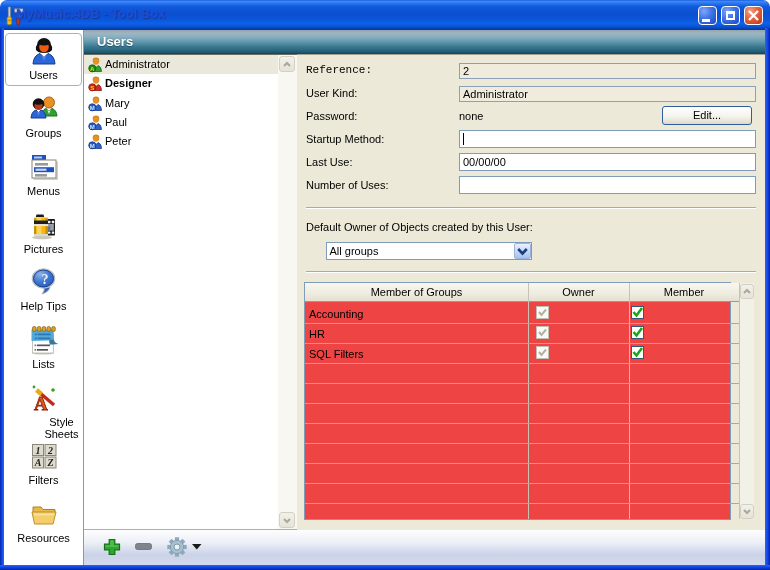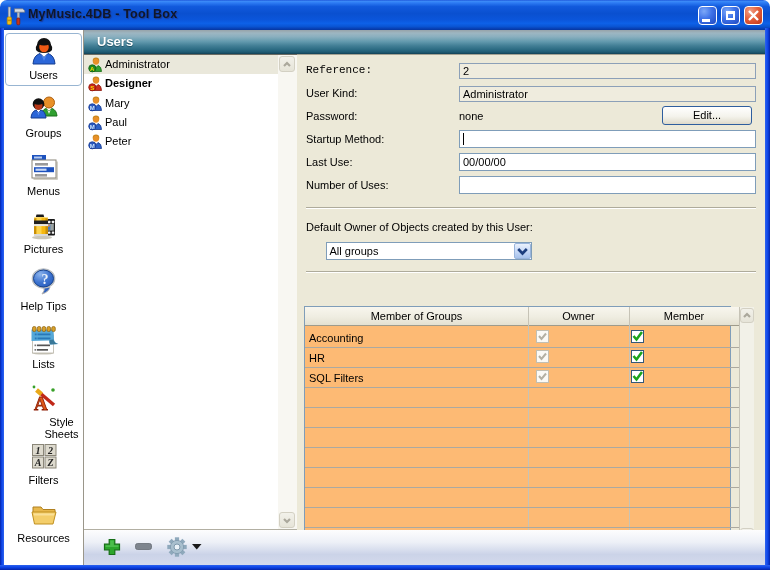--- a/index.html
+++ b/index.html
@@ -9,21 +9,21 @@
 .abs { position:absolute; }
 
 
 #titlebar { left:0; top:0; width:770px; height:30px;
   background:linear-gradient(180deg,#1C53D8 0%,#3D8CF8 4%,#2E7CF4 9%,#1159DC 22%,#0A50D0 45%,#0B55DA 65%,#0D61E8 78%,#0A55D4 88%,#073FB2 96%,#0636A0 100%);
   border-radius:7px 7px 0 0; }
 #bord-l { left:0; top:28px; width:4px; height:542px; background:linear-gradient(90deg,#0524A8 0%,#0D45E8 45%,#2E63EE 100%); }
 #bord-r { left:765px; top:28px; width:5px; height:542px; background:linear-gradient(270deg,#0524A8 0%,#0D45E8 45%,#2E63EE 100%); }
 #bord-b { left:0; top:565px; width:770px; height:5px; background:linear-gradient(180deg,#2E63EE 0%,#0D45E8 45%,#0524A8 100%); }
 
-#title-text { left:28px; top:7px; color:#0f172a; font-size:12.5px; font-weight:bold; text-shadow:1px 1px 1px #1a3a9a; letter-spacing:0.2px; }
+#title-text { left:16px; top:7px; color:#1d4ed8; font-size:12.5px; font-weight:bold; text-shadow:1px 1px 1px #1a3a9a; letter-spacing:0.2px; }
 
 .wbtn { top:6px; width:19px; height:19px; border-radius:4px; border:1px solid #fff; }
 #btn-min, #btn-max { background:radial-gradient(circle at 30% 25%, #7CA8F8 0%, #3E72E8 45%, #1E48C0 100%); }
 #btn-close { background:radial-gradient(circle at 30% 25%, #F0A088 0%, #E4603C 45%, #C03318 100%); }
 #btn-min { left:698px; } #btn-max { left:721px; } #btn-close { left:744px; }
 #min-bar { left:3px; top:12px; width:8px; height:3px; background:#fff; }
 #max-box { left:4px; top:4px; width:9px; height:9px; border:2px solid #fff; border-top-width:3px; }
 
 
 #sidebar { left:4px; top:30px; width:79px; height:535px; background:#fff; }
@@ -64,21 +64,21 @@
   background:linear-gradient(180deg,#AEAB9B 0 50%,#FFFFFF 50% 100%); }
 
 
 #combo { position:absolute; left:29px; top:188px; width:206px; height:18px; background:#fff; border:1px solid #7F9DB9;padding-left:12px; }
 #combo-text { position:absolute; left:2.5px; top:2px; font-size:11px; }
 #combo-btn { position:absolute; right:0px; top:0px; width:17px; height:16px;
   background:linear-gradient(180deg,#EAF1FC 0%,#CBDCF8 45%,#A6C2EC 100%);
   border:1px solid #98B4DC; border-radius:2px; }
 
 
-#gtable { position:absolute; left:7px; top:252px; width:427px; height:238px; border:1px solid #7F9DB9; background:#fdba74; }
+#gtable { position:absolute; left:7px; top:228px; width:427px; height:238px; border:1px solid #7F9DB9; background:#ef4444; }
 #ghead { position:absolute; left:0; top:0; width:449px; height:19px;
   background:linear-gradient(180deg,#F8F6EE 0%,#EFEDE1 55%,#E4E1D1 100%); border-bottom:1px solid #9E9B8C; }
 .gh { position:absolute; top:3px; font-size:11px; text-align:center; }
 .gcol { position:absolute; top:0; width:1px; height:236px; background:#C6C3B6; }
 .grow-line { position:absolute; left:0; width:434px; height:1px; background:#ACA9A0; }
 .gcell-text { position:absolute; left:4px; font-size:11px; }
 
 #gsb { position:absolute; left:434px; top:0; width:15px; height:236px; background:#F2F1E8; border-left:1px solid #C6C3B6; }
 .gsbtn { position:absolute; left:0px; width:14px; height:15px; background:linear-gradient(180deg,#F2F1EA,#E6E4D8); border:1px solid #D3D0C3; border-radius:3px; }
 #gsb-up { top:1px; } #gsb-dn { top:221px; }

